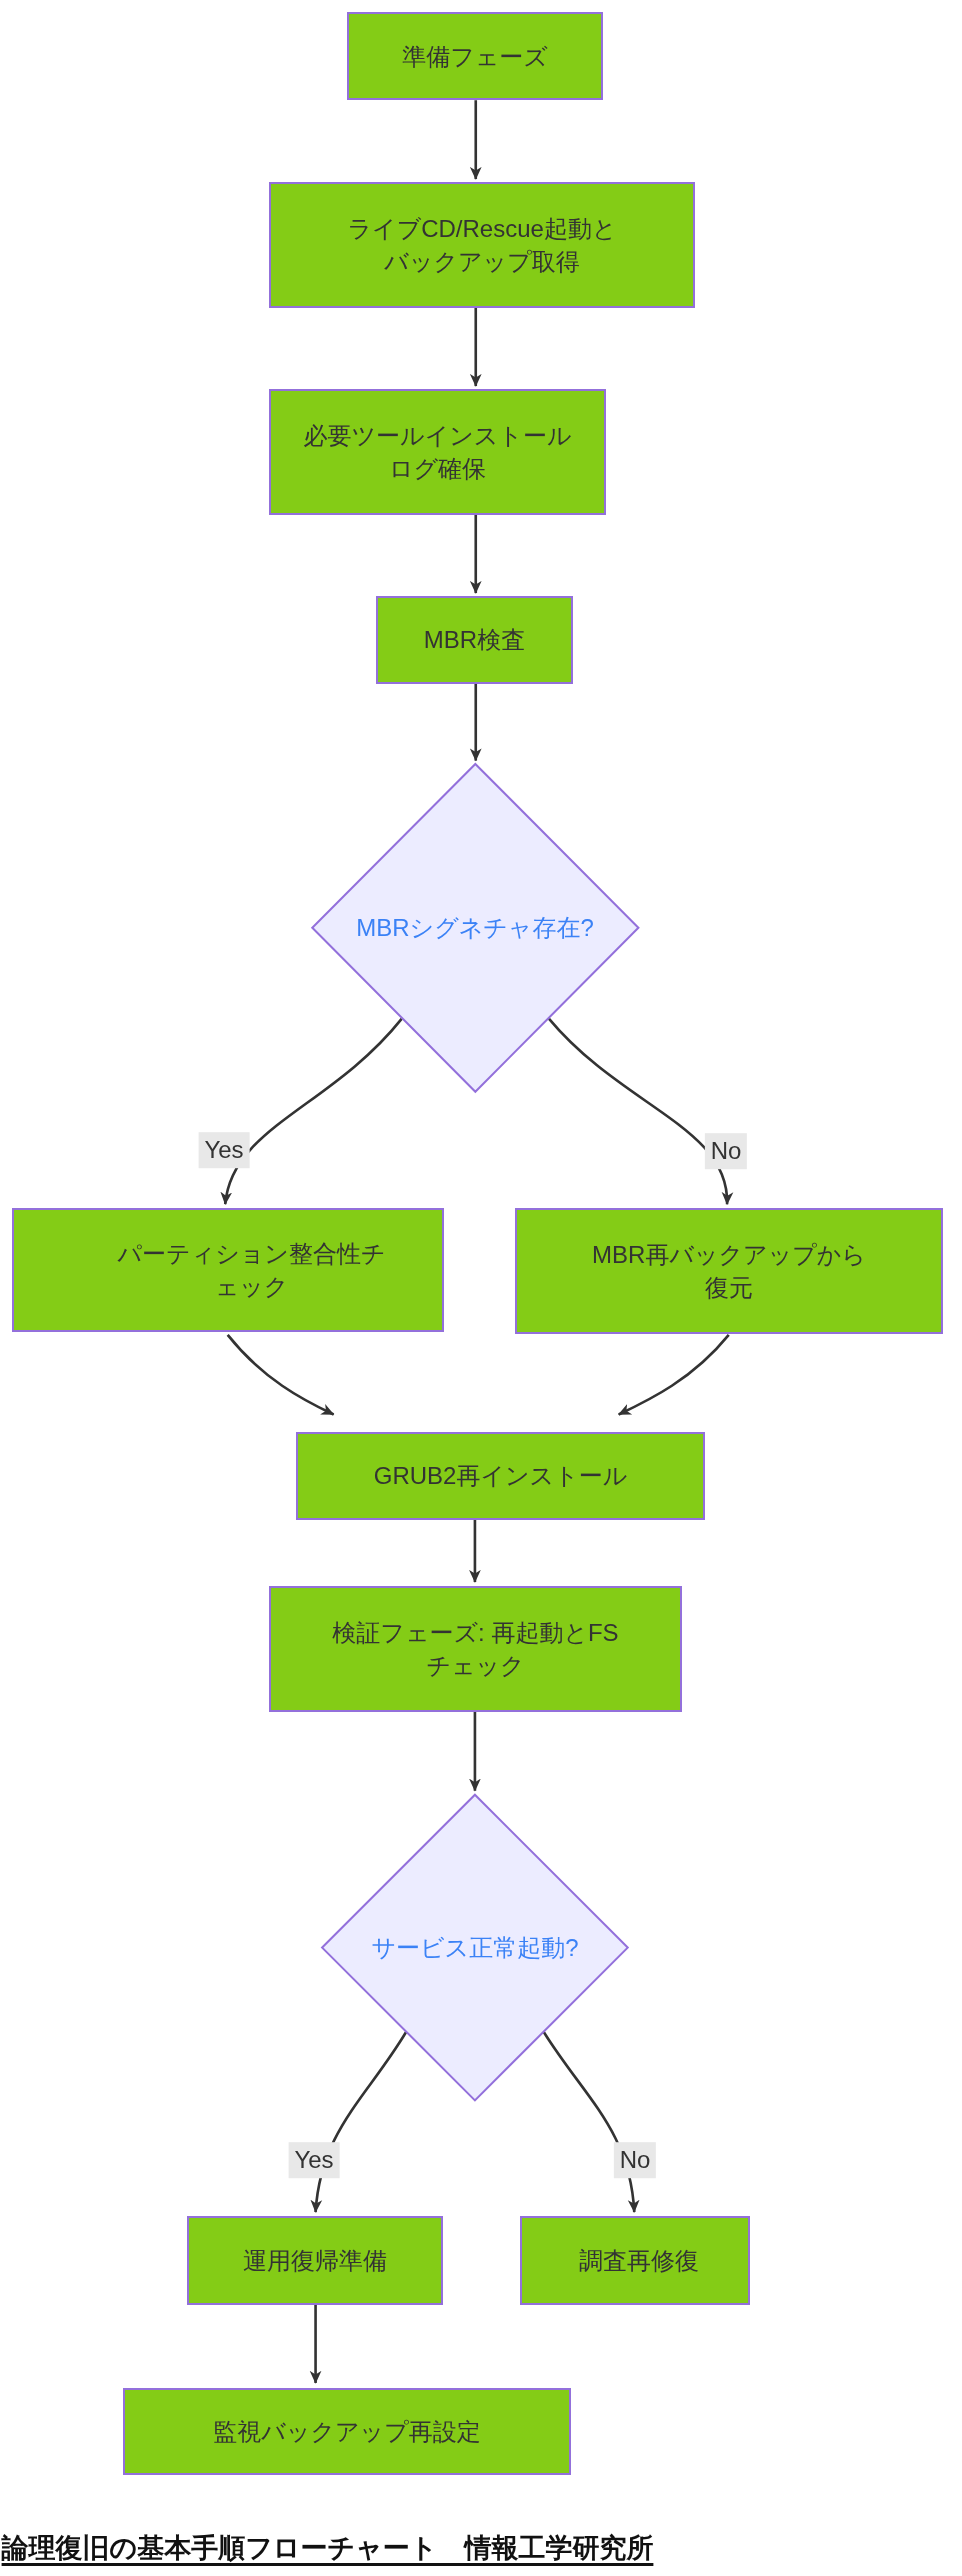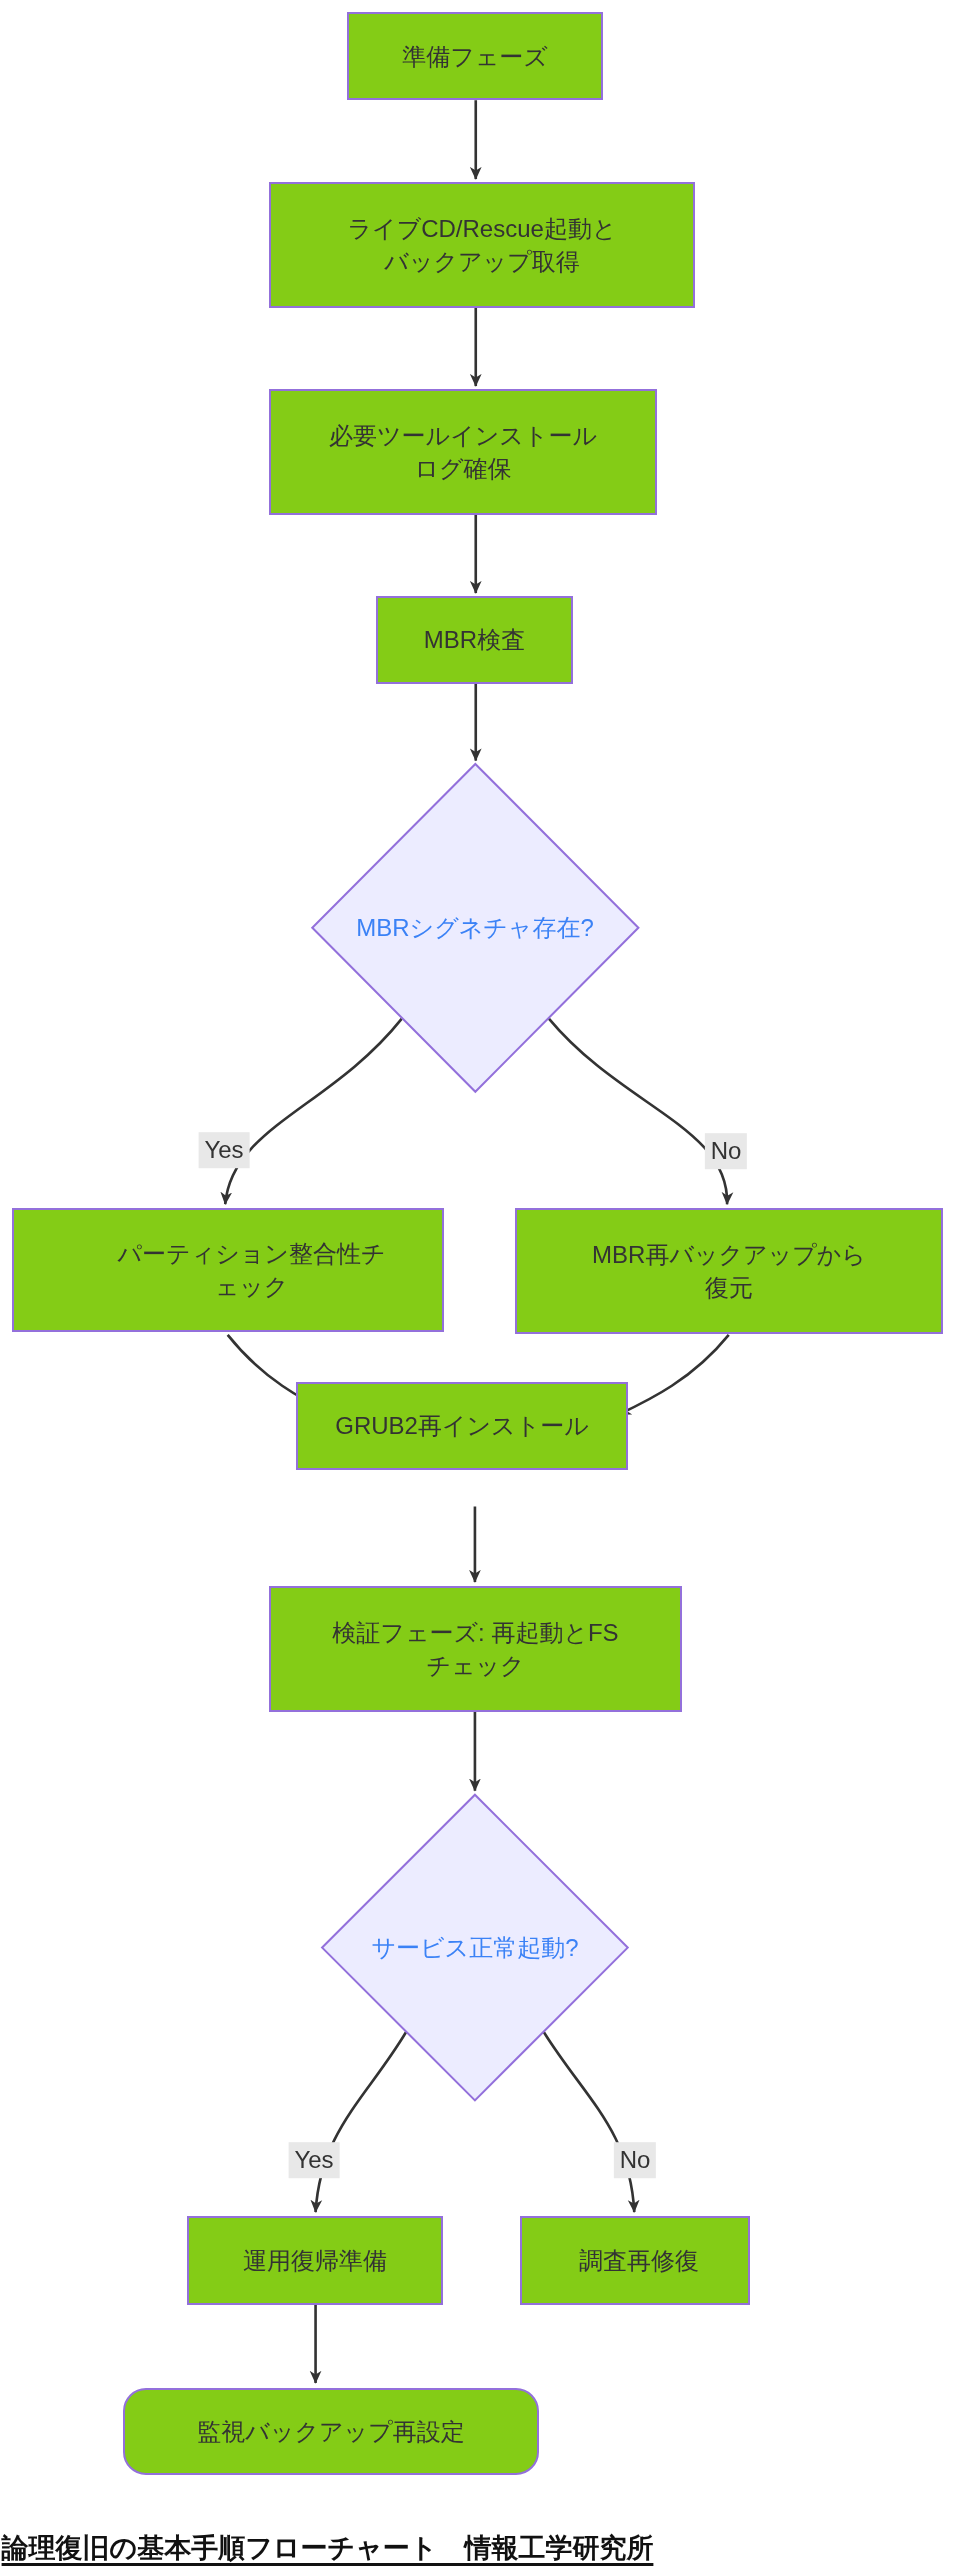--- a/index.html
+++ b/index.html
@@ -65,57 +65,57 @@
   </svg>
 
   <div class="node" style="left:347px; top:12.3px; width:256px; height:88px;">
     <span class="lbl">準備フェーズ</span>
   </div>
 
   <div class="node wrap" style="left:269px; top:182px; width:426px; height:126px;">
     <span class="lbl">ライブCD/Rescue起動とバックアップ取得</span>
   </div>
 
-  <div class="node wrap" style="left:269px; top:389px; width:388px; height:126px;">
+  <div class="node wrap" style="left:269px; top:389px; width:337px; height:126px;">
     <span class="lbl">必要ツールインストールログ確保</span>
   </div>
 
   <div class="node" style="left:376px; top:596px; width:197px; height:88px;">
     <span class="lbl">MBR検査</span>
   </div>
 
   <div class="dlabel" style="left:475px; top:928px;">MBRシグネチャ存在?</div>
 
   <div class="node wrap" style="left:11.5px; top:1208px; width:432px; height:124px;padding-left:48px;">
     <span class="lbl">パーティション整合性チェック</span>
   </div>
 
   <div class="node wrap" style="left:515px; top:1208px; width:428px; height:126px;">
     <span class="lbl">MBR再バックアップから復元</span>
   </div>
 
-  <div class="node" style="left:296px; top:1382px; width:332px; height:88px;">
+  <div class="node" style="left:296px; top:1432px; width:409px; height:88px;">
     <span class="lbl">GRUB2再インストール</span>
   </div>
 
   <div class="node wrap" style="left:269px; top:1586px; width:413px; height:126px;">
     <span class="lbl">検証フェーズ: 再起動とFSチェック</span>
   </div>
 
   <div class="dlabel" style="left:475px; top:1948px;">サービス正常起動?</div>
 
   <div class="node" style="left:187px; top:2216px; width:256px; height:89px;">
     <span class="lbl">運用復帰準備</span>
   </div>
 
   <div class="node" style="left:520px; top:2216px; width:230px; height:89px;padding-left:8px;">
     <span class="lbl">調査再修復</span>
   </div>
 
-  <div class="node" style="left:123px; top:2388px; width:416px; height:87px;border-radius:23px;">
+  <div class="node" style="left:123px; top:2388px; width:448px; height:87px;">
     <span class="lbl">監視バックアップ再設定</span>
   </div>
 
   <div class="elabel" style="left:224px; top:1150px;">Yes</div>
   <div class="elabel" style="left:726px; top:1151px;">No</div>
   <div class="elabel" style="left:314px; top:2160px;">Yes</div>
   <div class="elabel" style="left:635px; top:2160px;">No</div>
 
   <div class="footer">論理復旧の基本手順フローチャート　情報工学研究所</div>
 

